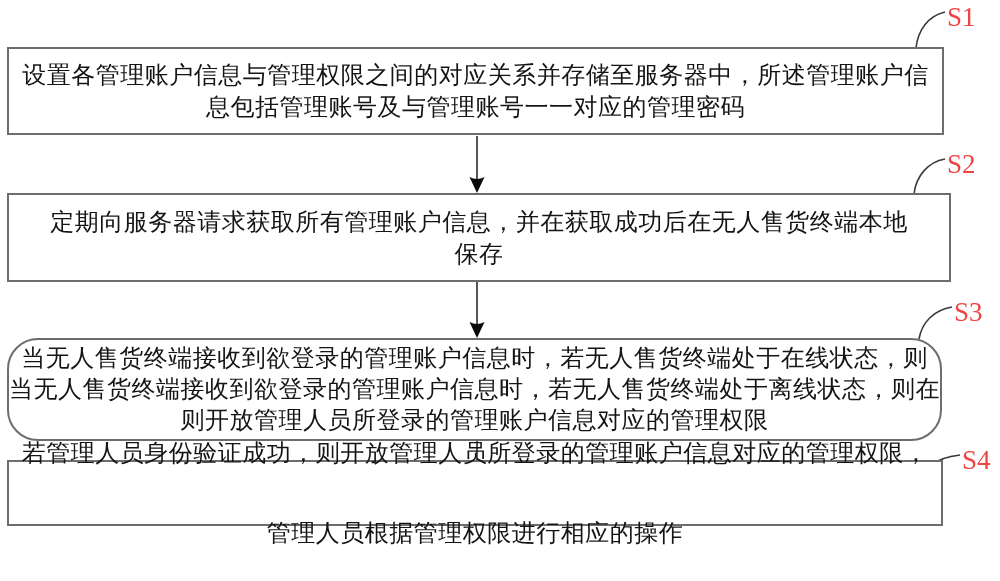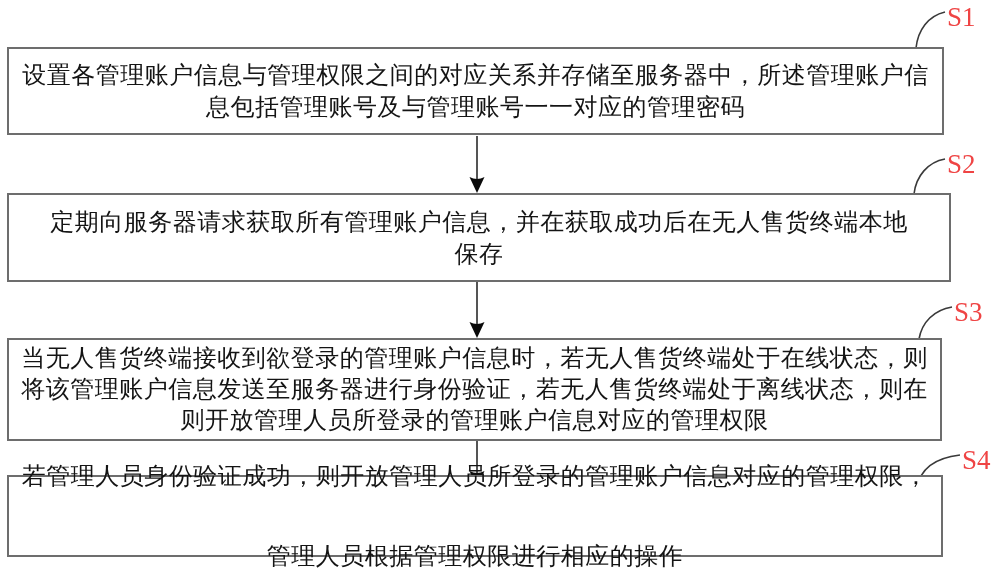--- a/index.html
+++ b/index.html
@@ -39,22 +39,22 @@
   .step-box .text-line {
     line-height: 32px;
     text-align: center;
     white-space: nowrap;
   }
   .step-box.tight .text-line {
     line-height: 31px;
   }
   .box-1 { left: 7px;  top: 47px;  width: 937px; height: 88px;  }
   .box-2 { left: 7px;  top: 193px; width: 944px; height: 89px;  }
-  .box-3 { left: 7px;  top: 338px; width: 935px; height: 103px; }
-  .box-4 { left: 7px;  top: 475px; width: 936px; height: 82px; gap: 48px;  }
+  .box-3 { left: 7px;  top: 338px; width: 935px; height: 103px; border-radius: 31px; }
+  .box-4 { left: 7px;  top: 460px; width: 936px; height: 66px; gap: 48px;  }
   .step-label {
     position: absolute;
     color: #ef4444;
     font-size: 27px;
     line-height: 27px;
     font-family: "Liberation Serif", "DejaVu Serif", serif;
   }
   .label-1 { left: 947px; top: 4px;   }
   .label-2 { left: 947px; top: 151px; }
   .label-3 { left: 954px; top: 299px; }
@@ -89,21 +89,21 @@
   <div class="step-label label-1">S1</div>
 
   <div class="step-box box-2">
     <div class="text-line">定期向服务器请求获取所有管理账户信息，并在获取成功后在无人售货终端本地</div>
     <div class="text-line">保存</div>
   </div>
   <div class="step-label label-2">S2</div>
 
   <div class="step-box box-3 tight">
     <div class="text-line">当无人售货终端接收到欲登录的管理账户信息时，若无人售货终端处于在线状态，则</div>
-    <div class="text-line">将该管理账户信息发送至服务器进行身份验证，若无人售货终端处于离线状态，则在</div>
+    <div class="text-line">当无人售货终端接收到欲登录的管理账户信息时，若无人售货终端处于离线状态，则在</div>
     <div class="text-line">则开放管理人员所登录的管理账户信息对应的管理权限</div>
   </div>
   <div class="step-label label-3">S3</div>
 
   <div class="step-box box-4">
     <div class="text-line">若管理人员身份验证成功，则开放管理人员所登录的管理账户信息对应的管理权限，</div>
     <div class="text-line">管理人员根据管理权限进行相应的操作</div>
   </div>
   <div class="step-label label-4">S4</div>
 

